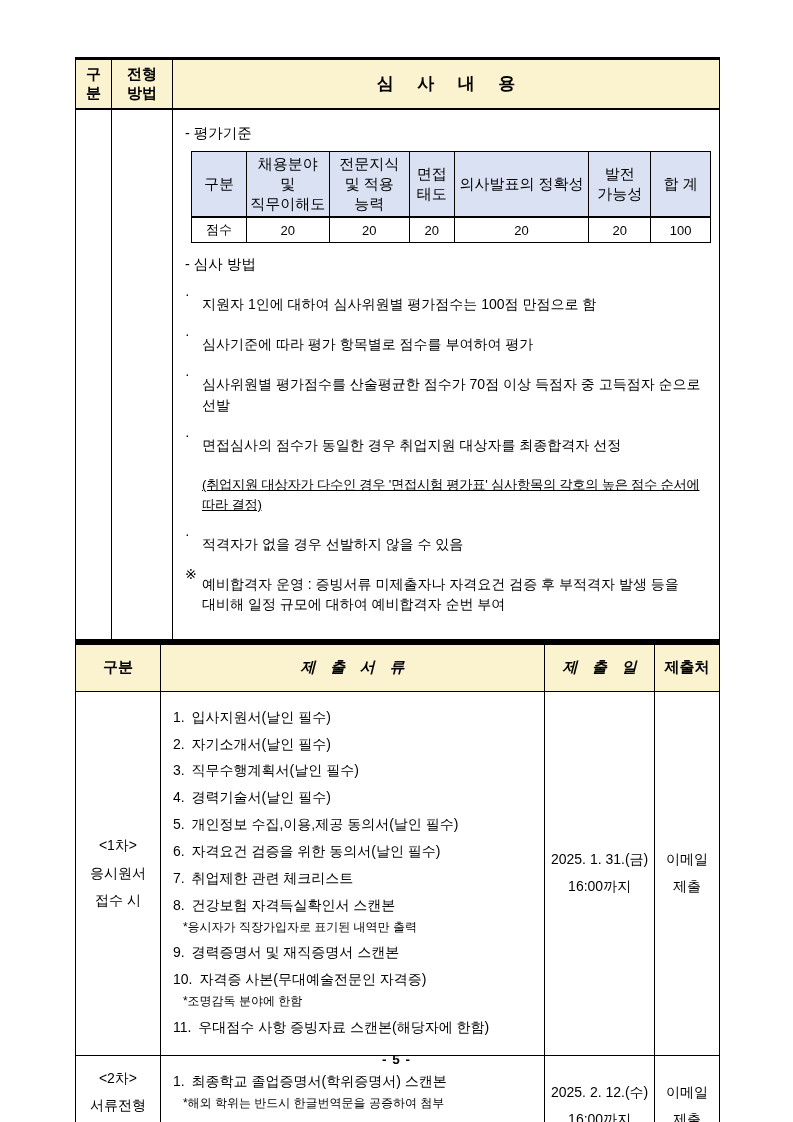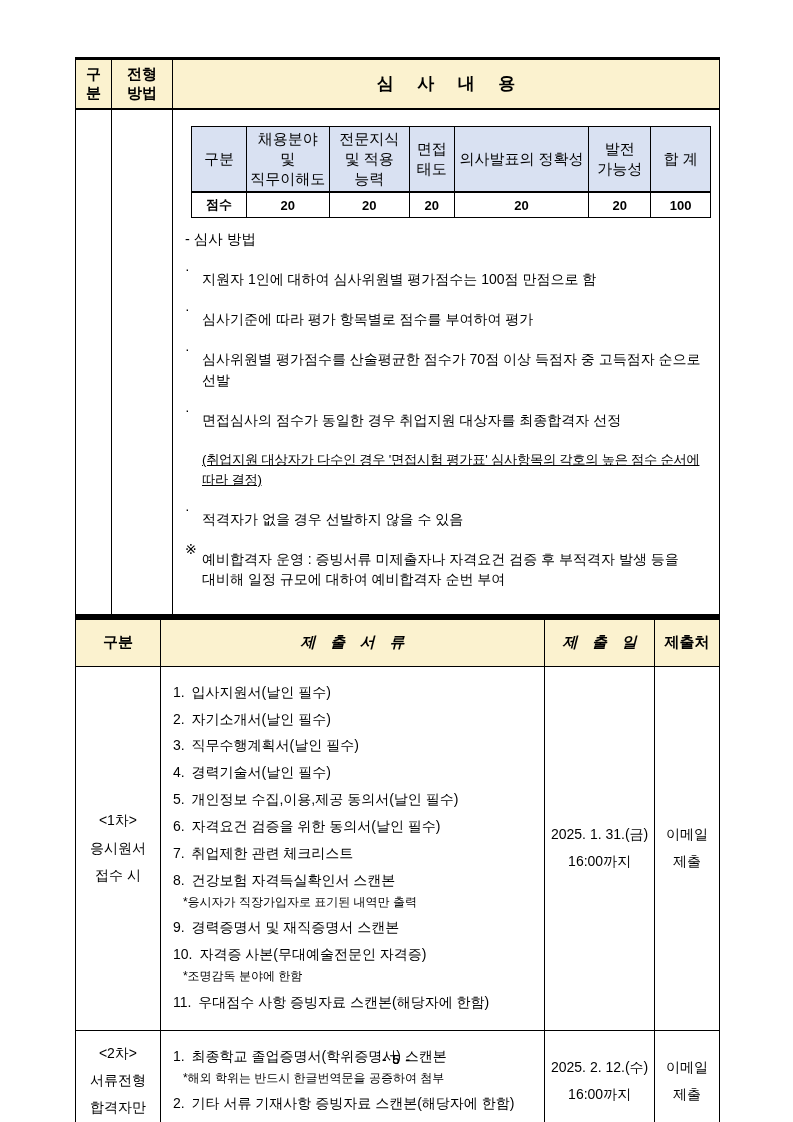--- a/index.html
+++ b/index.html
@@ -24,21 +24,21 @@
   }
   .t1 thead th.wide { letter-spacing:0.55em; font-size:17px; text-indent:0.55em; }
   .t1 td.review-content { padding:12px 8px 14px 10px; }
 
   .dash-label { font-size:14.5px; margin:2px 0 8px 2px; }
 
   
   .criteria { margin:4px 0 12px 8px; width:520px; font-size:13px; }
   .criteria th, .criteria td { border:1px solid #000; text-align:center; vertical-align:middle; }
   .criteria thead th { background:#D9E1F2; height:54px; font-weight:normal; line-height:1.35; word-break:keep-all; padding:2px 3px; }
-  .criteria tbody td { height:25px;font-weight:bold; }
+  .criteria tbody td { height:25px; }
 
   .m-line { display:flex; margin:10px 2px 10px 2px; font-size:14px; line-height:1.45; }
   .m-line .marker { width:17px; flex:0 0 17px; }
   .m-line.paren { font-size:13.3px; letter-spacing:-0.3px;text-decoration:underline; }
   .m-line .mtext { word-break:keep-all;margin-top:10px; }
 
   
   .sec-title { margin:26px 0 13px 1px; font-size:16.5px; font-weight:bold; letter-spacing:0.5px; }
 
   
@@ -85,20 +85,21 @@
             <div>방법</div>
           </th>
           <th class="wide">심 사 내 용</th>
         </tr>
       </thead>
       <tbody>
         <tr>
           <td></td>
           <td></td>
           <td class="review-content">
+            <div class="dash-label">- 평가기준</div>
 
             <table class="criteria">
               <colgroup>
                 <col style="width:55px">
                   <col style="width:83px">
                   <col style="width:80px">
                 <col style="width:45px">
                   <col style="width:135px">
                   <col style="width:62px">
                   <col style="width:60px">

